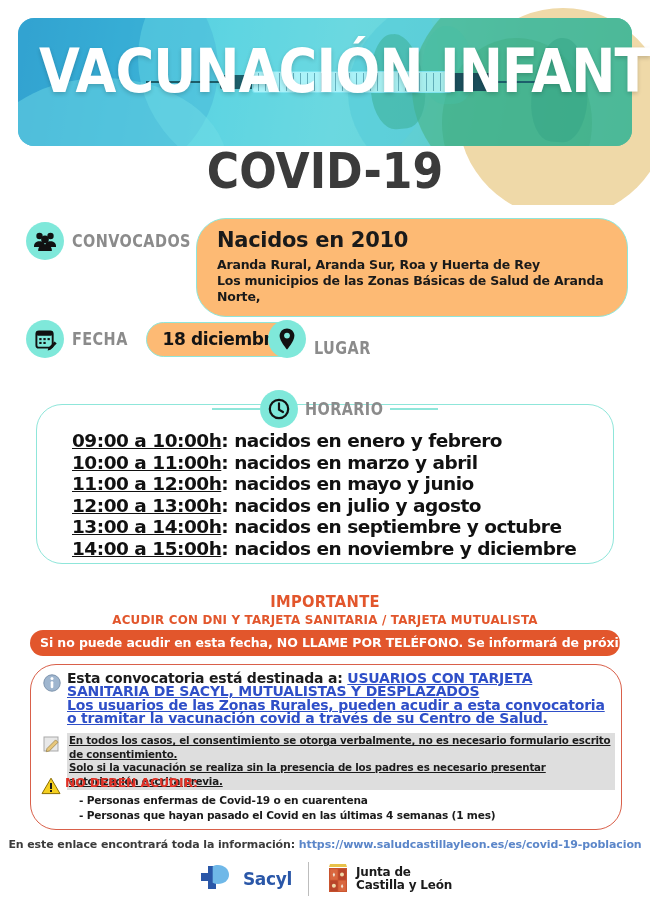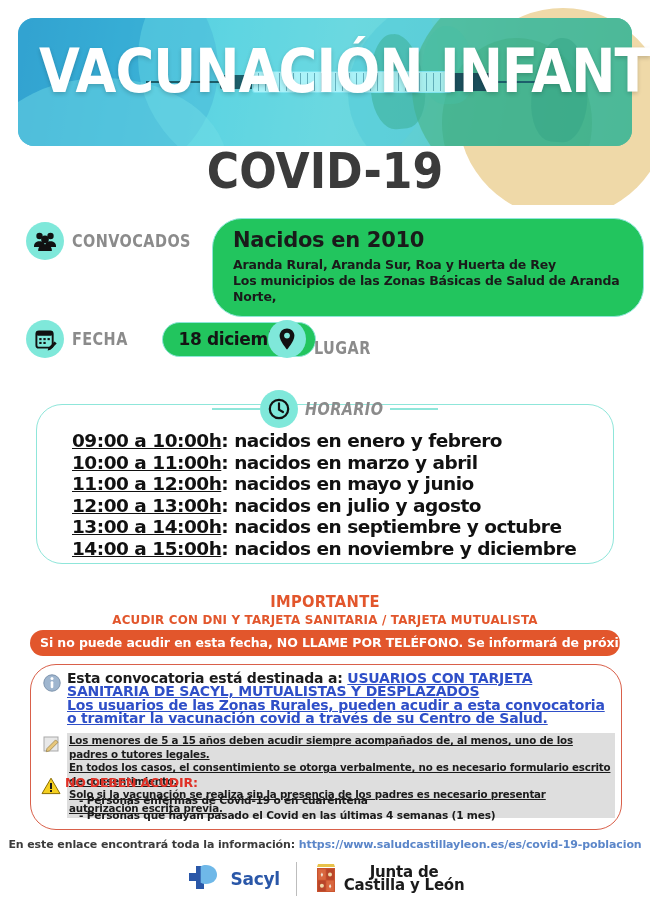--- a/index.html
+++ b/index.html
@@ -151,22 +151,21 @@
     color: #8b8b8b;
     letter-spacing: .5px;
     transform: scaleX(.85);
     transform-origin: left center;
     white-space: nowrap;
   }
 
   .pill {
     border: 1.6px solid #8fe6da;
     border-radius: 30px;
-    background: #22c55e;
-    margin-left: 16px;
+    background: #fdba74;
   }
 
   .row-convocados {
     position: absolute;
     left: 26px; top: 222px;
     display: flex; align-items: center; gap: 8px; text-align: center;
   }
   .box-convocados {
     position: absolute;
     left: 196px; top: 218px;
@@ -230,21 +229,21 @@
     position: absolute;
     left: 36px; top: 404px;
     width: 578px; height: 160px;
     border: 1.6px solid #8fe6da;
     border-radius: 26px;
     background: #fff;
   }
   .horario-head {
     position: absolute;
     left: 0; right: 0; top: 390px;
-    display: flex; align-items: center; justify-content: center;  font-style: italic;
+    display: flex; align-items: center; justify-content: center; 
   }
   .horario-head .rule {
     width: 48px; height: 2px; background: #8fe6da;
   }
   .horario-head .htext {
     font-family: "DejaVu Sans", sans-serif;
     font-weight: 700;
     font-size: 17px;
     color: #8b8b8b;
     letter-spacing: .5px;
@@ -406,25 +405,24 @@
     font-size: 17px;
     color: #2a57a8;
     letter-spacing: -.3px;
   }
   .logo-divider { width: 1px; height: 34px; background: #bdbdbd; }
   .logo-jcyl { display: flex; align-items: center; gap: 5px; }
   .jcyl-shield { width: 26px; height: 34px; }
   .jcyl-word {
     font-family: "DejaVu Sans", sans-serif;
     font-weight: 700;
-    font-size: 15px;
+    font-size: 12px;
     line-height: 13.5px;
     color: #1b1b1b;
     letter-spacing: -.2px;
-    text-align: center;
   }
 </style>
 </head>
 <body>
 
 <div class="poster">
 
   <div class="banner-wrap">
     <div class="beige-circle"></div>
 
@@ -558,23 +556,20 @@
     </div>
 
     <div class="notice-icon n-pencil">
       <svg width="18" height="18" viewBox="0 0 18 18">
         <rect x="1" y="2" width="14" height="14" fill="#e8e8e8" stroke="#a9a9a9" stroke-width="1"></rect>
         <path d="M4 13.5l8.6-8.6 2.4 2.4-8.6 8.6-3.2.8z" fill="#e8c77a" stroke="#9a8550" stroke-width=".8"></path>
       </svg>
     </div>
 
     <div class="n-gray-block">
-      <div>
-        <u>Los menores de 5 a 15 años deben acudir siempre acompañados de, al menos, uno de los padres o tutores legales.</u>
-      </div>
       <div>
         <u>En todos los casos, el consentimiento se otorga verbalmente, no es necesario formulario escrito de consentimiento.</u>
       </div>
       <div>
         <u>Solo si la vacunación se realiza sin la presencia de los padres es necesario presentar autorización escrita previa.</u>
       </div>
     </div>
 
     <div class="notice-icon n-warn">
       <svg width="20" height="18" viewBox="0 0 20 18">

